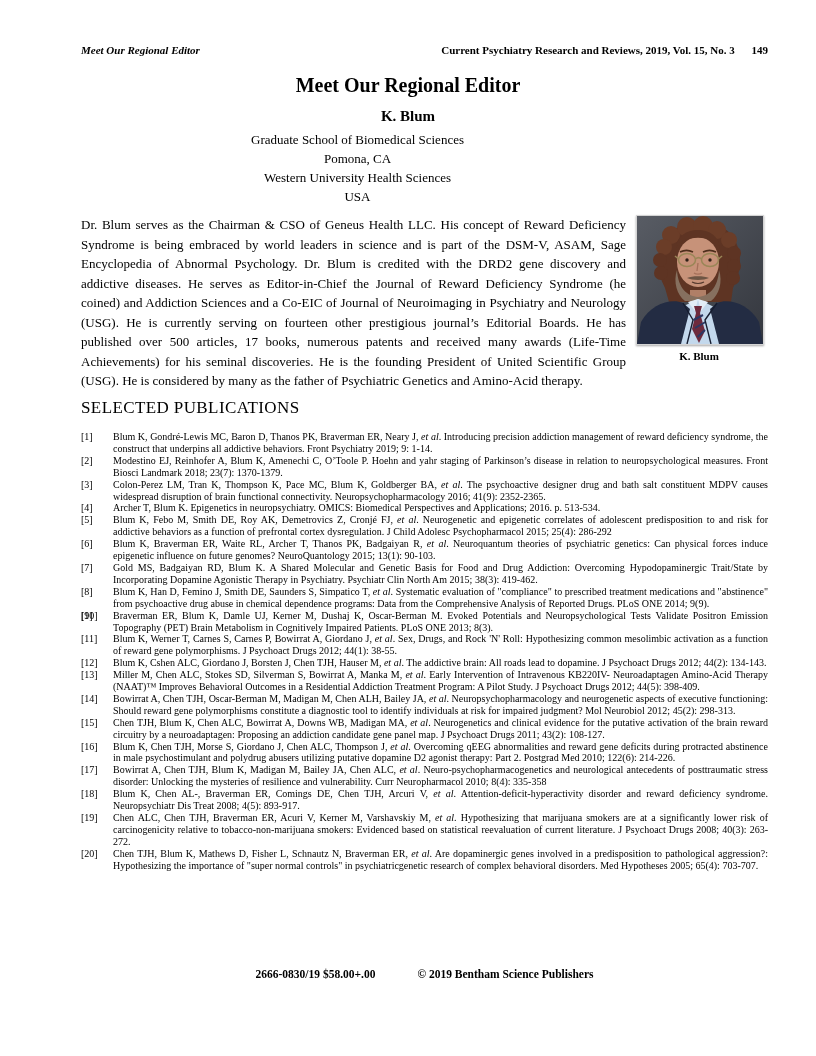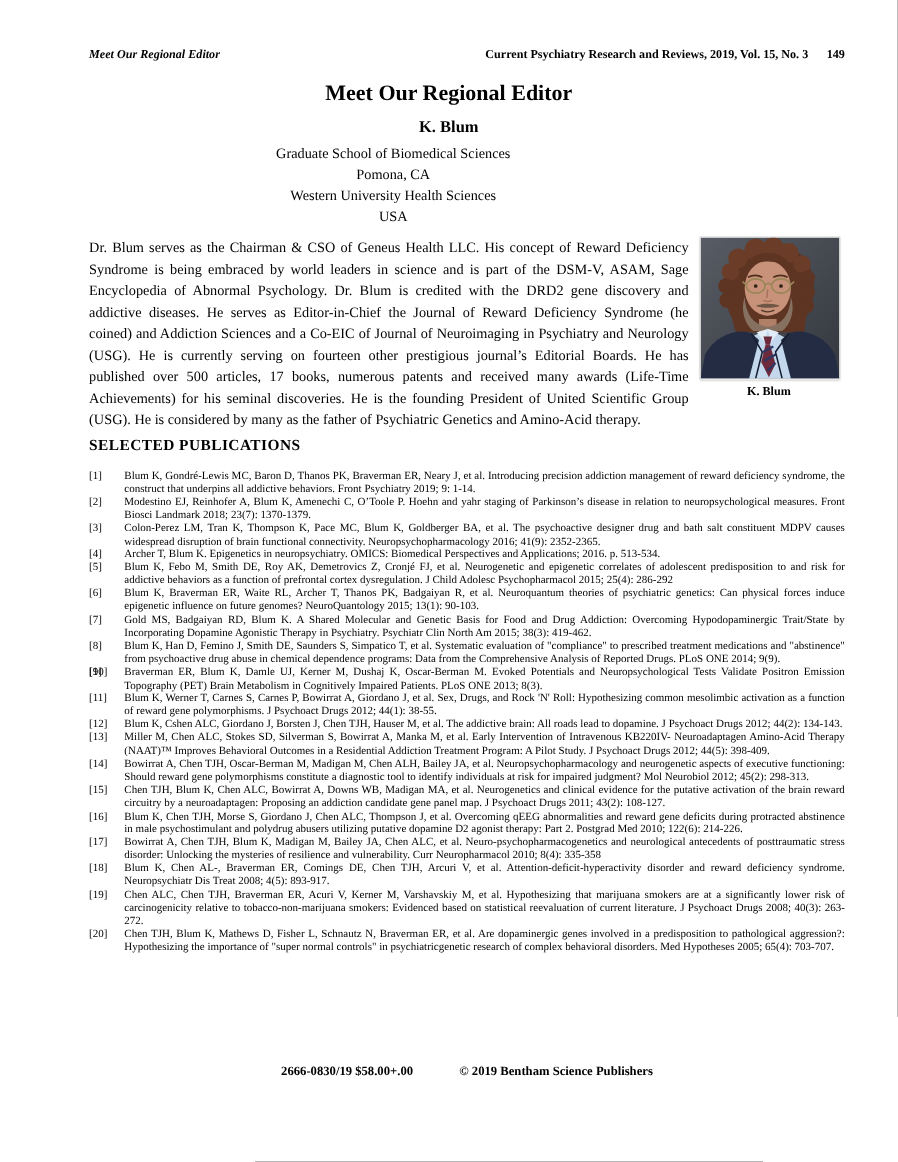--- a/index.html
+++ b/index.html
@@ -50,29 +50,29 @@
   }
   .photo-caption{
     margin-top:4px;text-align:center;
     font-size:11px;font-weight:bold;line-height:14px;
   }
   
   .pubs{
     position:absolute;left:81px;top:398px;width:687px;
   }
   .pubs-heading{
-    font-size:14px;font-weight:bold;letter-spacing:.4px;
+    font-size:17px;font-weight:normal;letter-spacing:.4px;
   }
   .ref-list{margin-top:13px;}
   .ref{
     position:relative;padding-left:32px;
     font-size:10px;line-height:11.9px;text-align:justify;
   }
   .ref-num{position:absolute;left:0;top:0;}
-  .ref .it{}
+  .ref .it{font-style:italic;}
   
   .footer{
     position:absolute;left:81px;top:968px;width:687px;
     display:flex;justify-content:center;gap:42px;
     font-size:11.5px;font-weight:bold;
   }
 </style>
 </head>
 <body>
 

